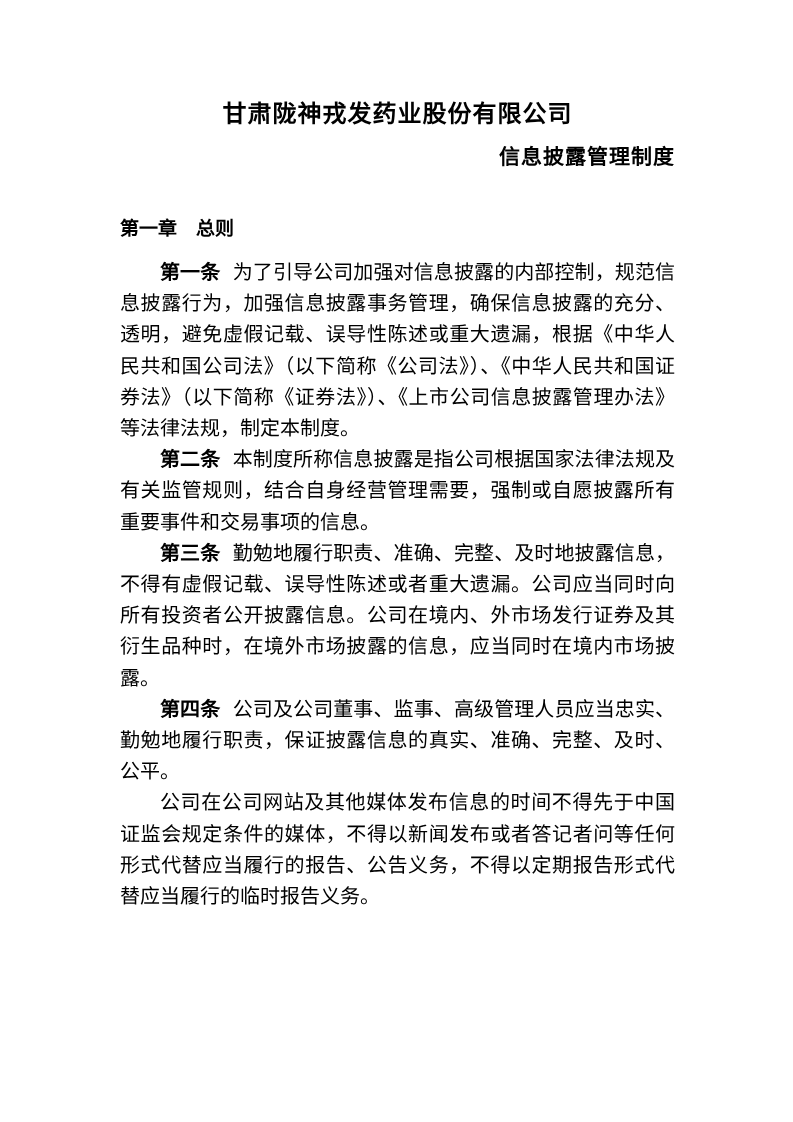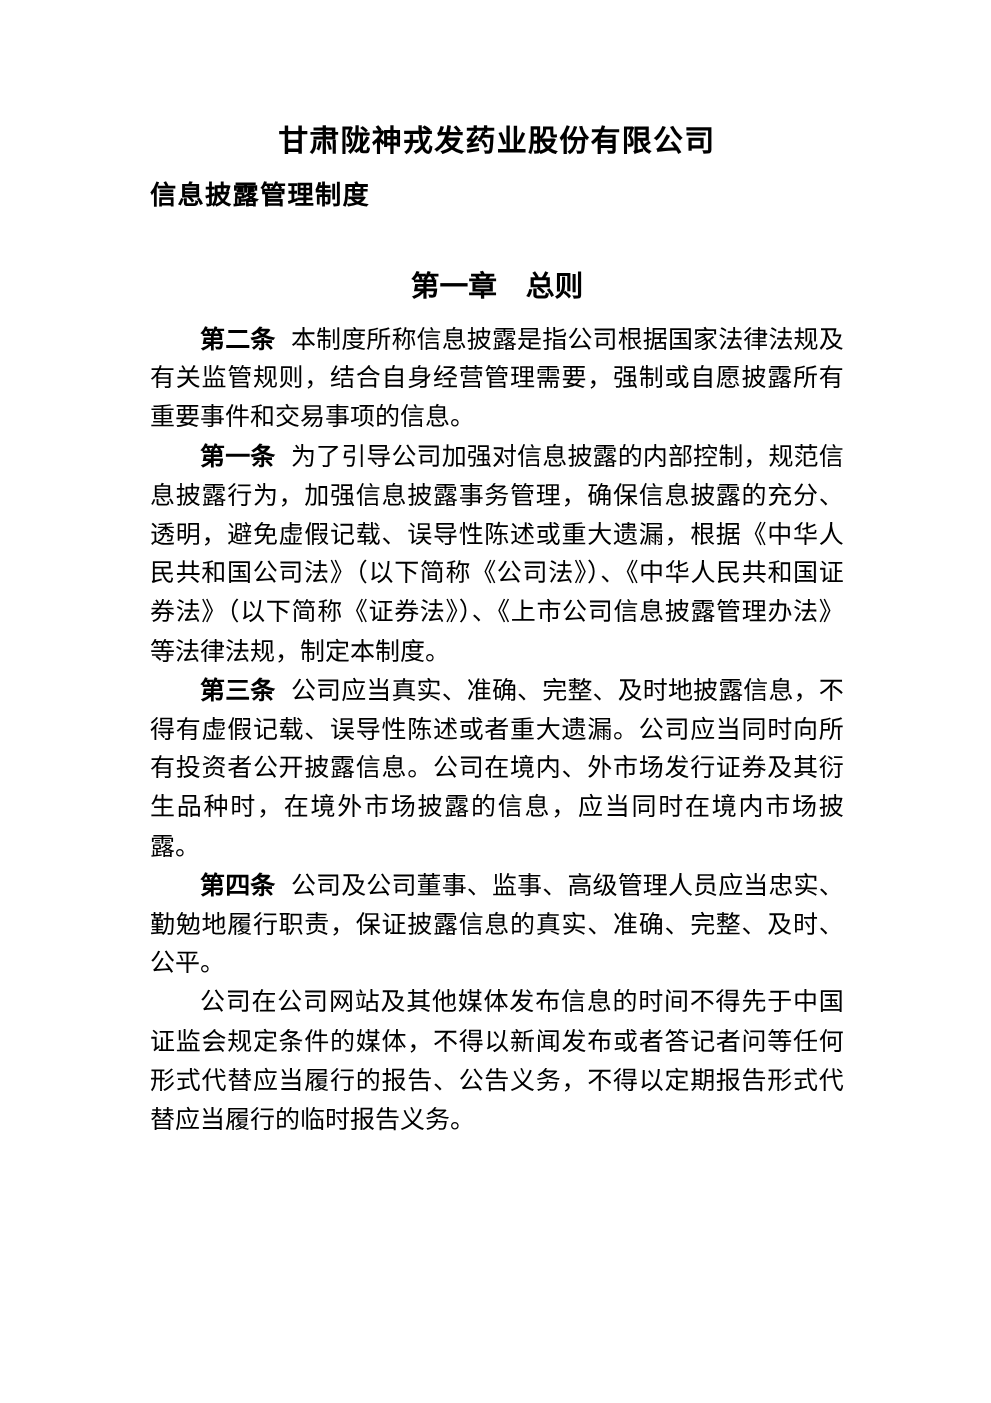--- a/index.html
+++ b/index.html
@@ -24,32 +24,31 @@
   .doc-title {
     text-align: center;
     font-weight: 700;
     font-size: 24px;
     line-height: 28px;
     margin: 0;
     letter-spacing: 1px;
     font-family: "Liberation Sans", "DejaVu Sans", sans-serif;
   }
   .doc-subtitle {
-    text-align: left;
+    text-align: right;
     font-weight: 700;
     font-size: 21px;
     line-height: 24px;
     margin: 17px 0 0 0;
     letter-spacing: 1px;
-    font-family: Liberation Sans, sans-serif;
+    font-family: Liberation Serif, serif;
   }
   .chapter-heading {
-    text-align: center;
     font-weight: 700;
-    font-size: 23px;
+    font-size: 19px;
     line-height: 22px;
     margin: 49px 0 0 0;
     font-family: "Liberation Sans", "DejaVu Sans", sans-serif;
   }
   .body-text {
     margin-top: 17px;
   }
   p.article {
     margin: 0;
     font-size: 20px;
@@ -74,25 +73,25 @@
 <div class="page">
 
   <h1 class="doc-title">甘肃陇神戎发药业股份有限公司</h1>
 
   <h2 class="doc-subtitle">信息披露管理制度</h2>
 
   <h3 class="chapter-heading">第一章　总则</h3>
 
   <div class="body-text">
 
+    <p class="article"><span class="article-label">第一条</span><span>为了引导公司加强对信息披露的内部控制，规范信息披露行为，加强信息披露事务管理，确保信息披露的充分、透明，避免虚假记载、误导性陈述或重大遗漏，根据《中华人民共和国公司法》（以下简称《公司法》）、《中华人民共和国证券法》（以下简称《证券法》）、《上市公司信息披露管理办法》等法律法规，制定本制度。</span></p>
+
     <p class="article"><span class="article-label">第二条</span><span>本制度所称信息披露是指公司根据国家法律法规及有关监管规则，结合自身经营管理需要，强制或自愿披露所有重要事件和交易事项的信息。</span></p>
 
-    <p class="article"><span class="article-label">第一条</span><span>为了引导公司加强对信息披露的内部控制，规范信息披露行为，加强信息披露事务管理，确保信息披露的充分、透明，避免虚假记载、误导性陈述或重大遗漏，根据《中华人民共和国公司法》（以下简称《公司法》）、《中华人民共和国证券法》（以下简称《证券法》）、《上市公司信息披露管理办法》等法律法规，制定本制度。</span></p>
-
-    <p class="article"><span class="article-label">第三条</span><span>公司应当真实、准确、完整、及时地披露信息，不得有虚假记载、误导性陈述或者重大遗漏。公司应当同时向所有投资者公开披露信息。公司在境内、外市场发行证券及其衍生品种时，在境外市场披露的信息，应当同时在境内市场披露。</span></p>
+    <p class="article"><span class="article-label">第三条</span><span>勤勉地履行职责、准确、完整、及时地披露信息，不得有虚假记载、误导性陈述或者重大遗漏。公司应当同时向所有投资者公开披露信息。公司在境内、外市场发行证券及其衍生品种时，在境外市场披露的信息，应当同时在境内市场披露。</span></p>
 
     <p class="article"><span class="article-label">第四条</span><span>公司及公司董事、监事、高级管理人员应当忠实、勤勉地履行职责，保证披露信息的真实、准确、完整、及时、公平。</span></p>
 
 
 
 
     <p class="article"><span>公司在公司网站及其他媒体发布信息的时间不得先于中国证监会规定条件的媒体，不得以新闻发布或者答记者问等任何形式代替应当履行的报告、公告义务，不得以定期报告形式代替应当履行的临时报告义务。</span></p>
 
   </div>
 </div>

